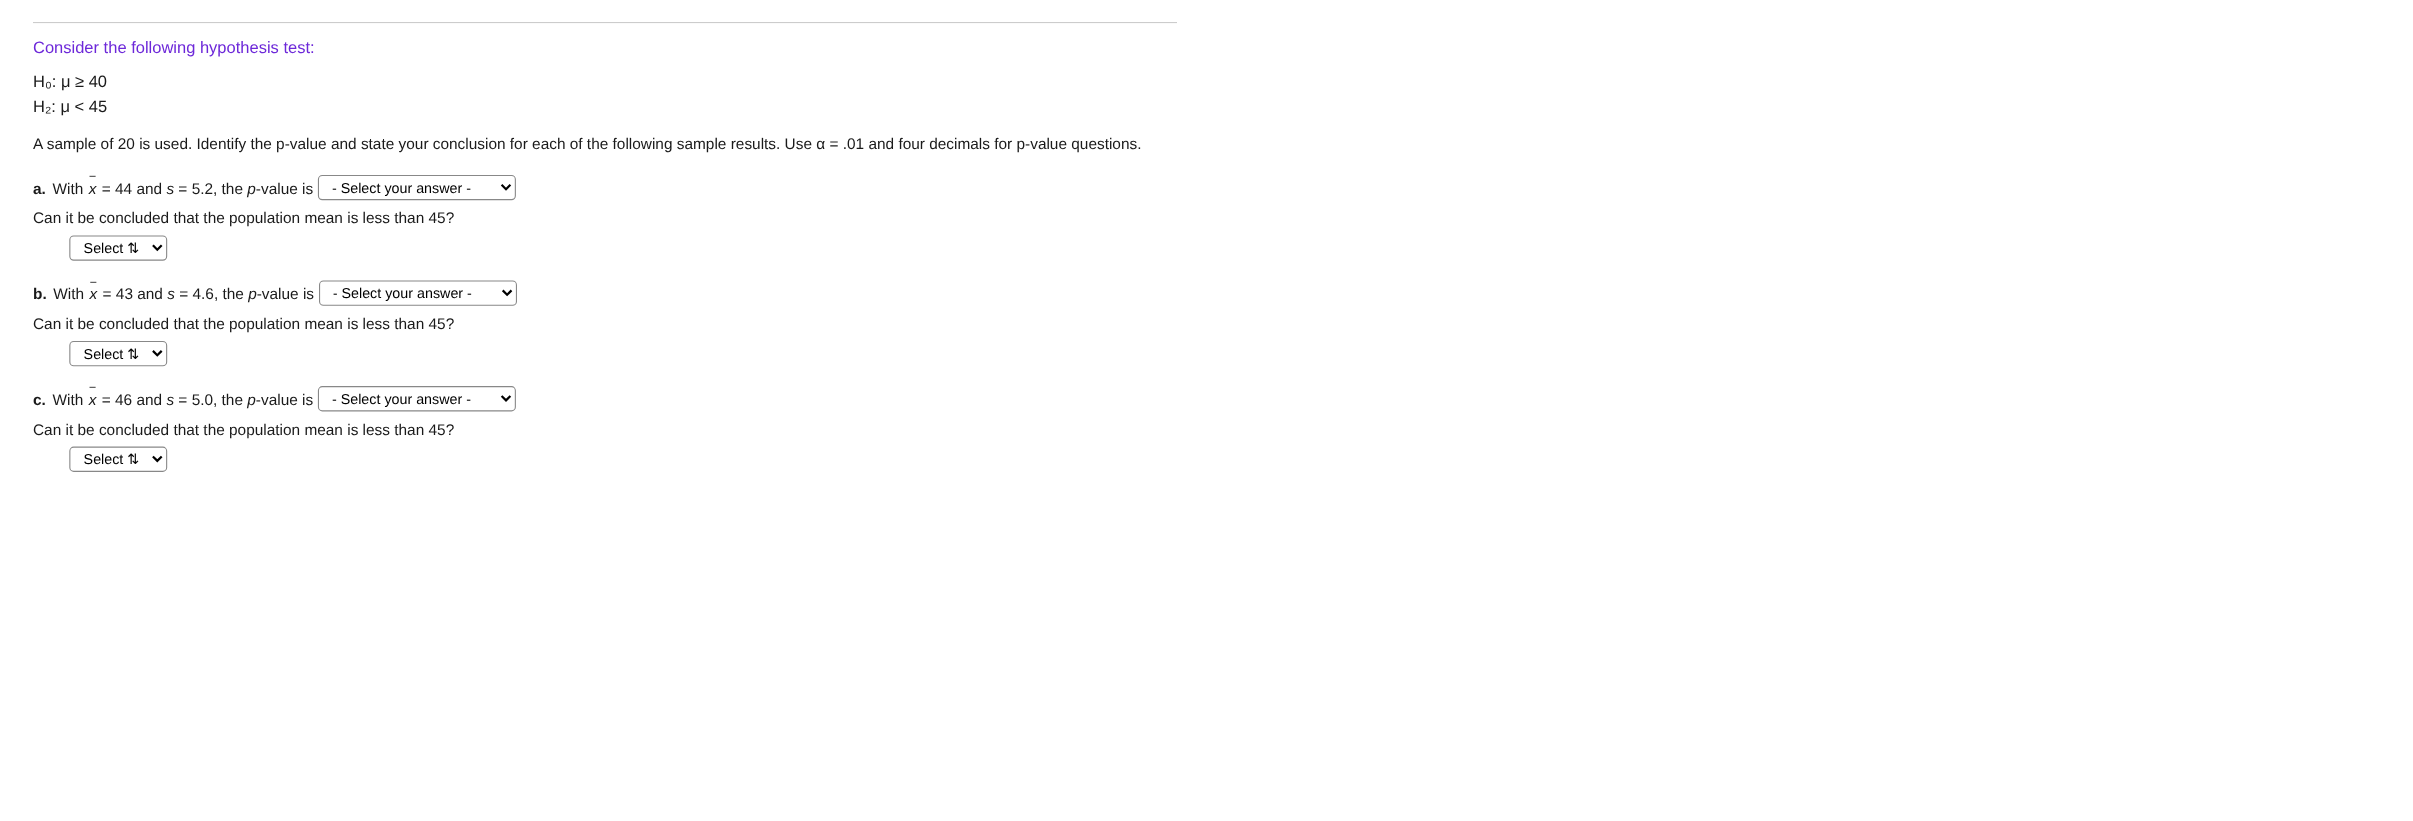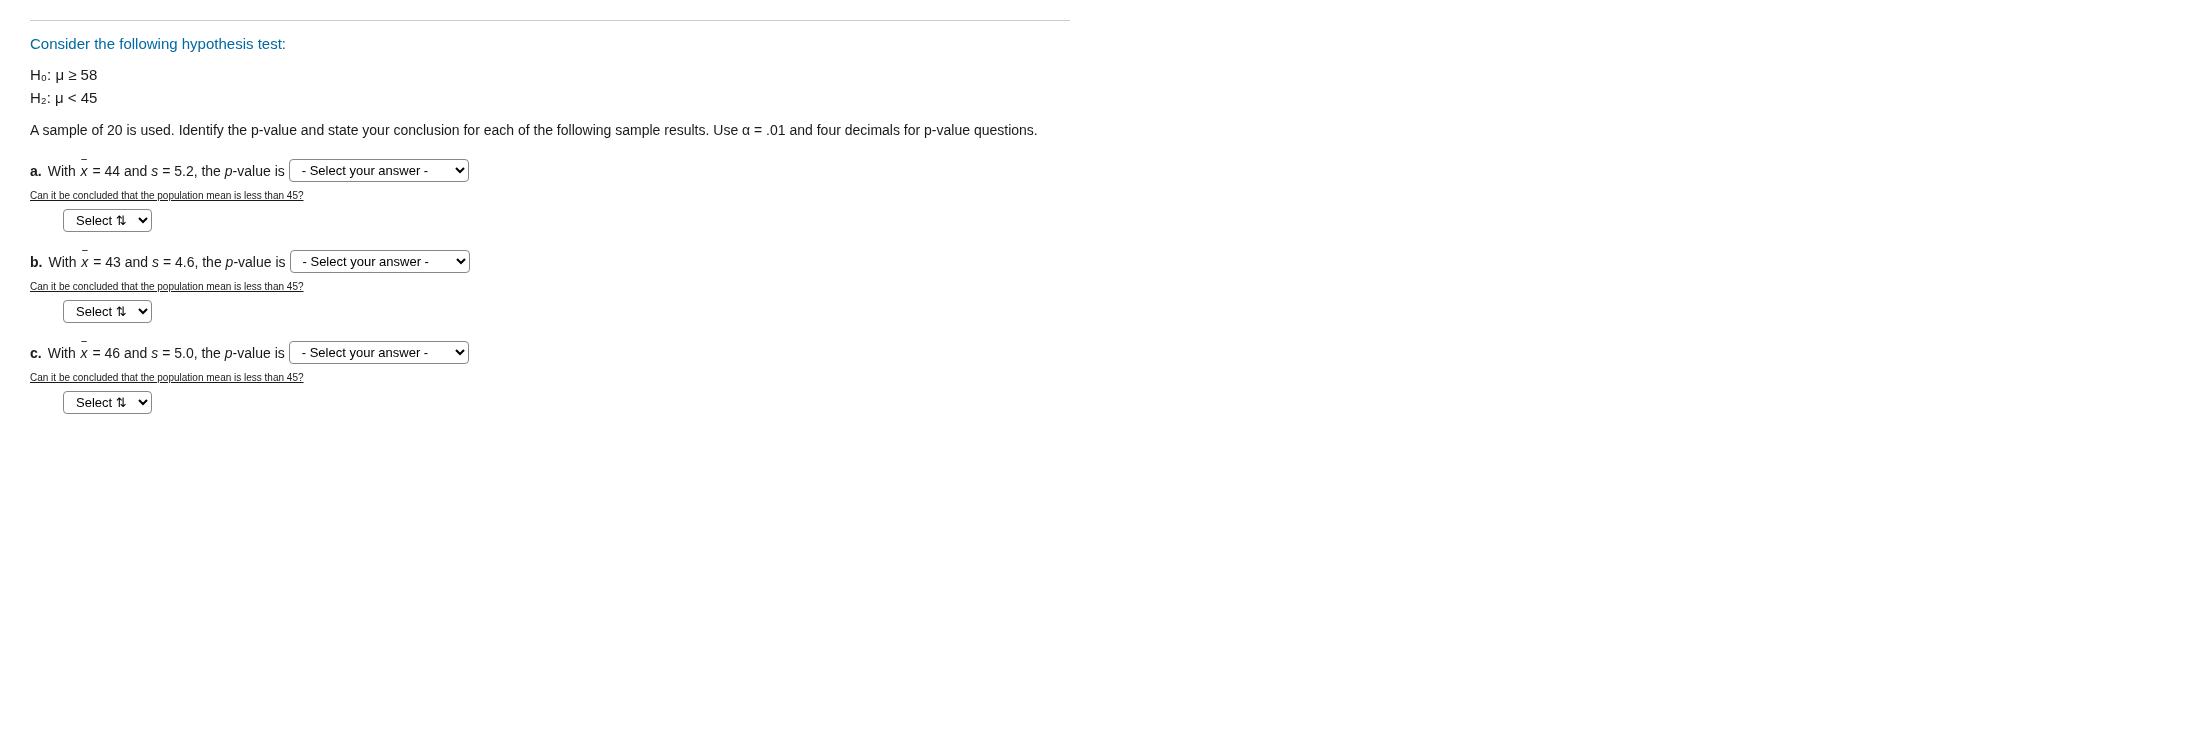--- a/index.html
+++ b/index.html
@@ -13,21 +13,21 @@
       font-family: Arial, sans-serif;
       font-size: 15px;
       color: #1a1a1a;
       padding: 20px 30px;
       max-width: 1100px;
     }
 
     .title {
       font-size: 15px;
       margin-bottom: 14px;
-      color: #0369a1;
+      color: #6d28d9;
     }
 
     .hypothesis {
       font-size: 15px;
       margin-bottom: 6px;
     }
 
     .instructions {
       font-size: 14px;
       margin: 14px 0 18px 0;
@@ -77,23 +77,22 @@
       padding: 2px 8px;
       font-size: 13px;
       background: #fff;
       cursor: pointer;
       margin-left: 0;
       min-width: 160px;
       justify-content: space-between;
     }
 
     .conclusion-line {
-      font-size: 10px;
+      font-size: 14px;
       margin-bottom: 8px;
-      text-decoration: underline;
     }
 
     .select-small {
       display: inline-flex;
       align-items: center;
       border: 1px solid #888;
       border-radius: 4px;
       padding: 2px 8px;
       font-size: 13px;
       background: #fff;
@@ -109,21 +108,21 @@
       margin-bottom: 14px;
     }
   </style>
 </head>
 <body>
 
 <hr class="top-line">
 
 <div class="title">Consider the following hypothesis test:</div>
 
-<div class="hypothesis">H₀: μ ≥ 58</div>
+<div class="hypothesis">H₀: μ ≥ 40</div>
 <div class="hypothesis">H₂: μ &lt; 45</div>
 
 <div class="instructions">A sample of 20 is used. Identify the p-value and state your conclusion for each of the following sample results. Use α = .01 and four decimals for p-value questions.</div>
 
 <div class="part">
   <div class="part-line">
     <span class="part-label">a.</span>
     <span>With <span class="x-bar"><em>x</em></span> = 44 and <em>s</em> = 5.2, the <em>p</em>-value is</span>
     <select class="select-dropdown" style="display:inline-flex; border:1px solid #888; border-radius:4px; padding:2px 8px; font-size:13px; background:#fff; cursor:pointer; min-width:180px;">
       <option value="">- Select your answer -</option>

